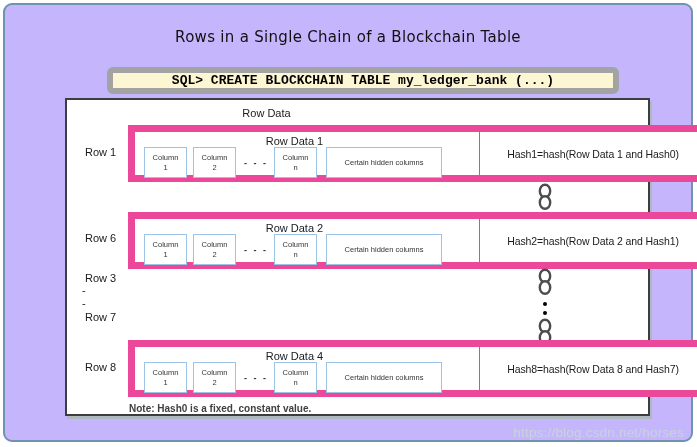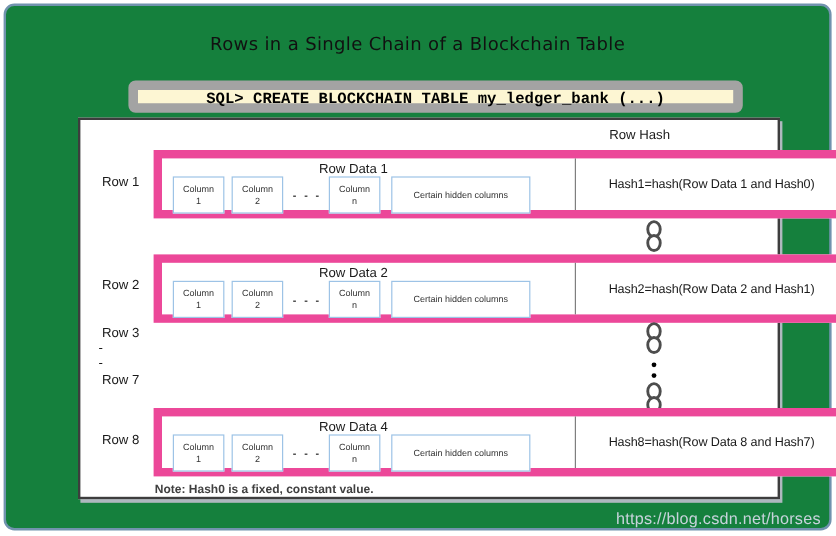--- a/index.html
+++ b/index.html
@@ -1,32 +1,32 @@
 <!DOCTYPE html>
 <html><head>
 <meta charset="utf-8">
 <style>
   * { margin:0; padding:0; box-sizing:border-box; }
   html,body { width:697px; height:447px; background:#ffffff; overflow:hidden; }
   body { position:relative; font-family:"Liberation Sans",sans-serif; color:#1a1a1a; }
 
   .container {
     position:absolute; left:3px; top:3px; width:690px; height:439px;
-    background:#15803d; border:2px solid #7193ae; border-radius:9px;
+    background:#c4b5fd; border:2px solid #7193ae; border-radius:9px;
   }
 
   .page-title {
     position:absolute; top:23px; left:0; width:100%;
     text-align:center; font-size:15px; letter-spacing:.3px; color:#111;
     font-family:"DejaVu Sans",sans-serif;
   }
 
   .sql-box {
     position:absolute; left:102px; top:62px; width:512px; height:27px;
-    background:#fdf6d3; border:8px solid #a3a3a3; border-radius:6px;
+    background:#fdf6d3; border:6px solid #a3a3a3; border-radius:6px;
     display:flex; align-items:flex-start; justify-content:center;
   }
   .sql-text {
     font-family:"Liberation Mono","DejaVu Sans Mono",monospace;
     font-weight:700; font-size:13px; color:#000; white-space:nowrap;
   }
 
   .diagram {
     position:absolute; left:60px; top:93px; width:585px; height:318px;
     background:#ffffff; border:2px solid #3d3d3d;
@@ -95,21 +95,21 @@
 <div class="container">
 
   <div class="page-title">Rows in a Single Chain of a Blockchain Table</div>
 
   <div class="sql-box">
     <span class="sql-text">SQL&gt; CREATE BLOCKCHAIN TABLE my_ledger_bank (...)</span>
   </div>
 
   <div class="diagram">
 
-    <div class="col-header header-hash">Row Hash</div>
+    <div class="col-header header-data">Row Data</div>
 
     <div class="row-label lbl-row1">Row 1</div>
     <div class="row-box row-1">
       <div class="row-left">
         <div class="row-title">Row Data 1</div>
         <div class="col-strip">
           <div class="col-box">
             <span>Column</span>
             <span>1</span>
           </div>
@@ -126,21 +126,21 @@
         </div>
       </div>
       <div class="row-right">Hash1=hash(Row Data 1 and Hash0)</div>
     </div>
 
     <svg class="chain chain-a" viewBox="0 0 16 28">
       <ellipse cx="8" cy="8" rx="5.2" ry="6.3" fill="#fff" stroke="#4d4d4d" stroke-width="2.4"></ellipse>
       <ellipse cx="8" cy="19.5" rx="5.2" ry="6.3" fill="#fff" stroke="#4d4d4d" stroke-width="2.4"></ellipse>
     </svg>
 
-    <div class="row-label lbl-row2">Row 2</div>
+    <div class="row-label lbl-row2">Row 6</div>
     <div class="row-box row-2">
       <div class="row-left">
         <div class="row-title">Row Data 2</div>
         <div class="col-strip">
           <div class="col-box">
             <span>Column</span>
             <span>1</span>
           </div>
           <div class="col-box">
             <span>Column</span>

